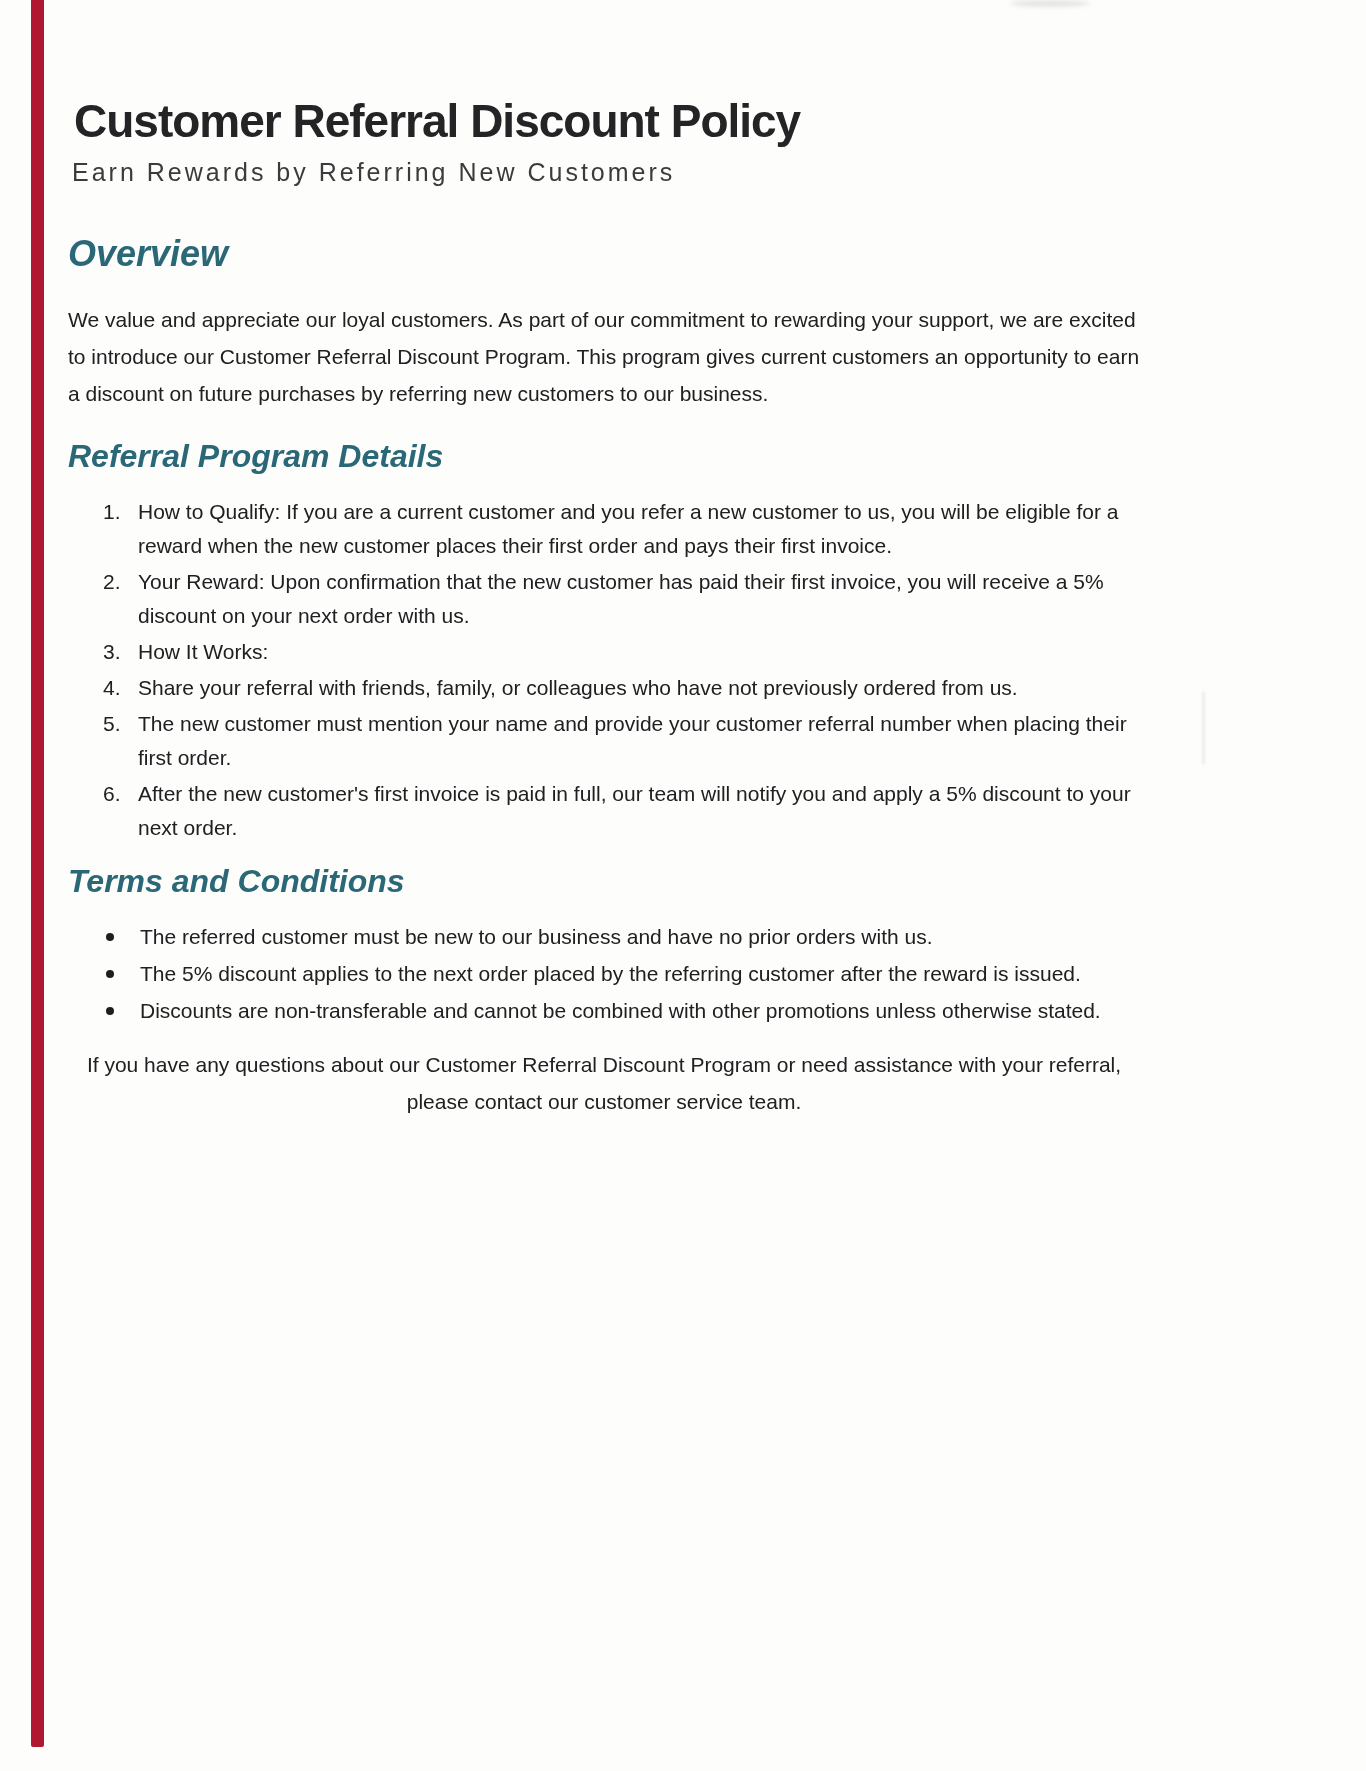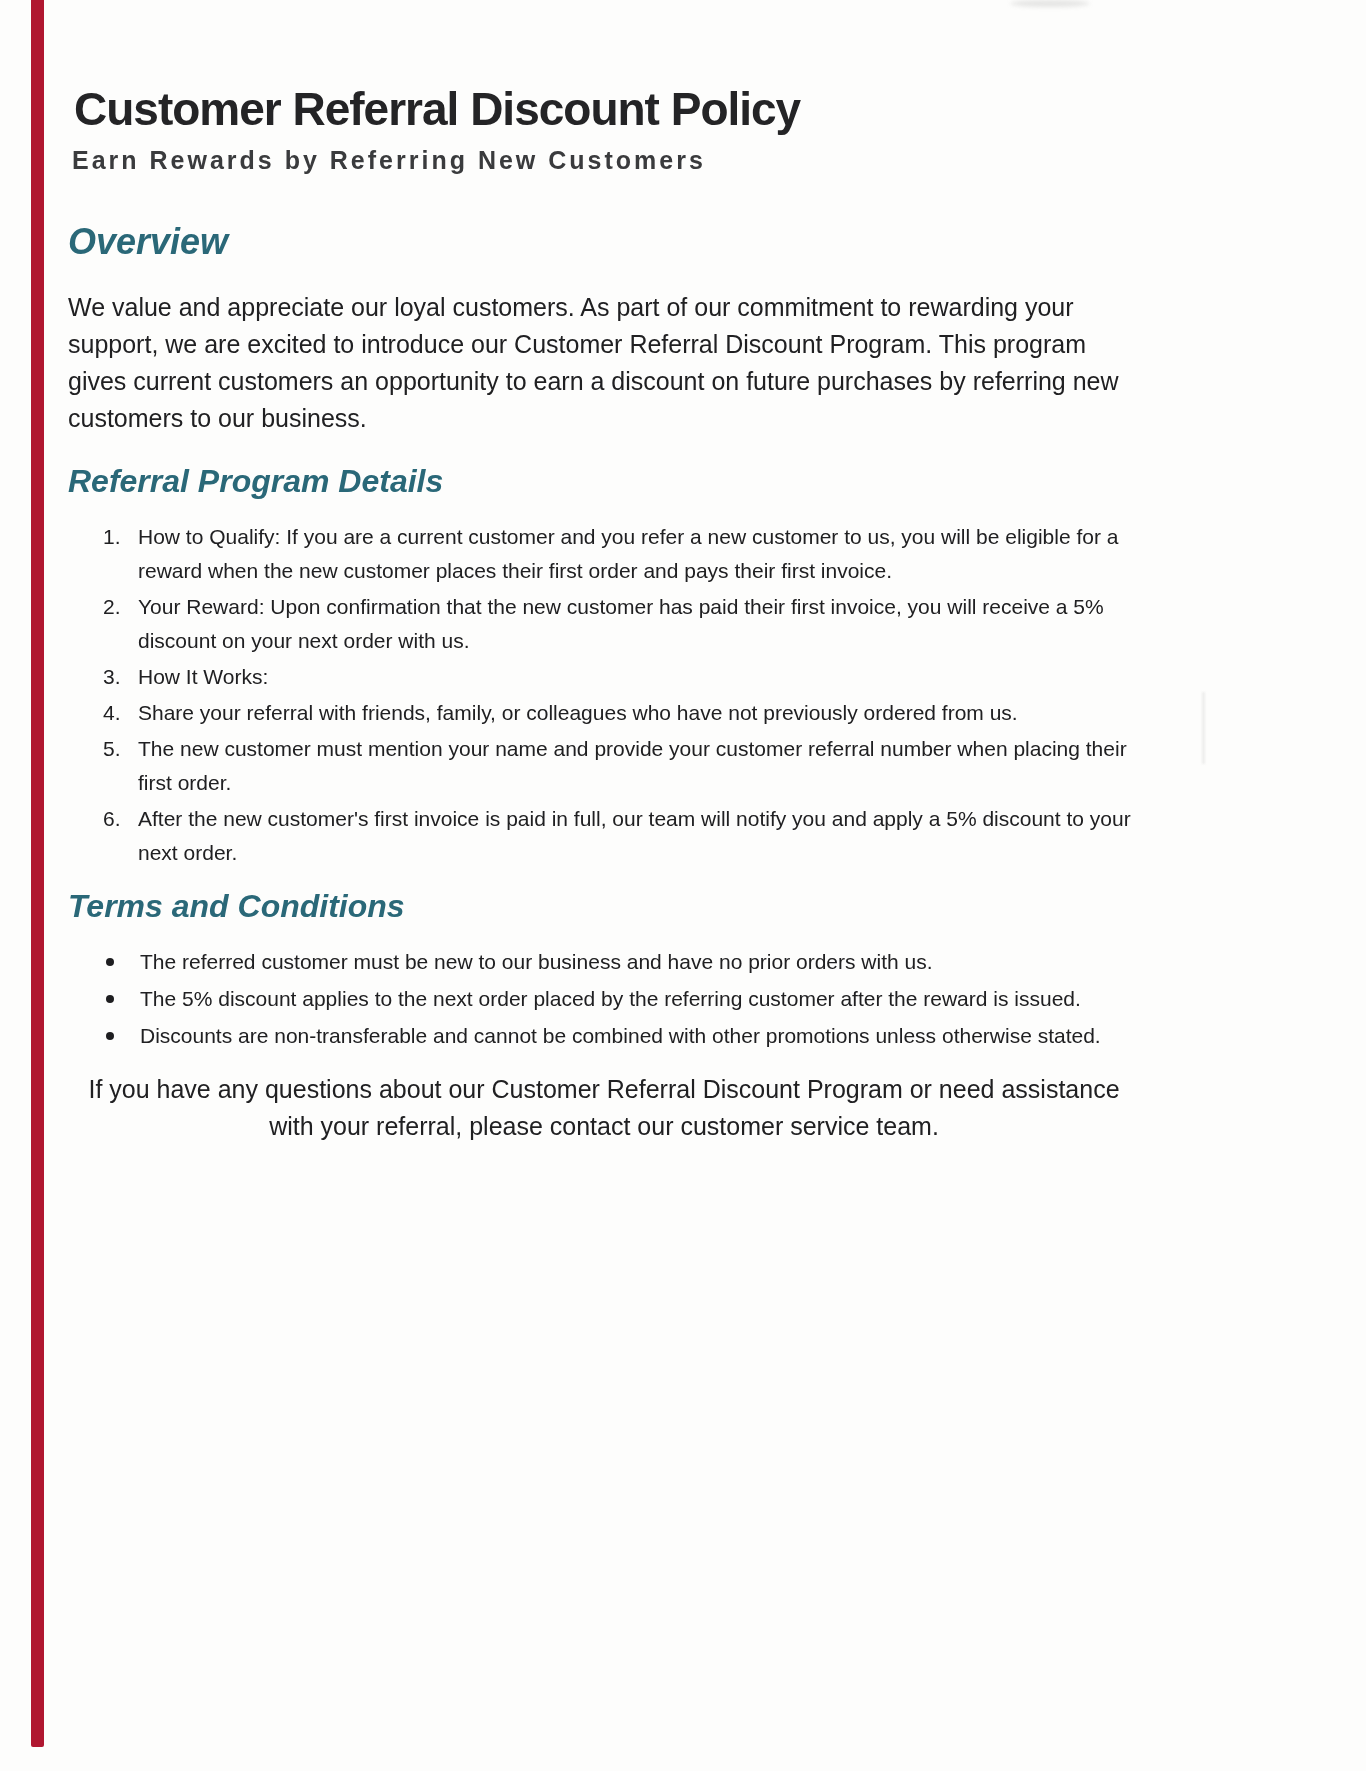--- a/index.html
+++ b/index.html
@@ -17,40 +17,40 @@
   
   .smudge-top{
     position:absolute;left:1010px;top:0;width:80px;height:7px;
     background:rgba(120,120,120,0.18);filter:blur(2px);border-radius:50%;
   }
   .scratch-right{
     position:absolute;left:1202px;top:692px;width:3px;height:72px;
     background:rgba(100,100,100,0.10);filter:blur(1px);
   }
   .page{
-    position:absolute;left:0;top:0;width:1366px;box-sizing:border-box;
+    position:absolute;left:0;top:12px;width:1366px;box-sizing:border-box;
     padding:84px 226px 0 68px;
     color:#1e1e20;
   }
   h1.doc-title{
     margin:0 0 10px 6px;
     font-size:46px;line-height:1.12;font-weight:bold;letter-spacing:-1px;
     color:#242426;
   }
   p.doc-subtitle{
     margin:0 0 46px 4px;
-    font-size:25px;font-weight:bold;letter-spacing:3px;
+    font-size:25px;font-weight:normal;letter-spacing:3px;
     color:#3a3b3d;
   }
   h2{margin:0;font-weight:bold;color:#2a6878;letter-spacing:0;font-style:italic;}
   h2.h-lg{font-size:36px;margin-bottom:26px;}
   h2.h-md{font-size:32px;margin-bottom:20px;}
   p.body-par{
     margin:0 0 26px 0;
-    font-size:25px;line-height:37px;color:#202022;
+    font-size:21px;line-height:37px;color:#202022;
   }
   .mb-sec{margin-bottom:24px;}
   ol.num-list,ul.bullet-list{
     list-style:none;margin:0 0 18px 0;padding:0;
   }
   ol.num-list li,ul.bullet-list li{
     display:flex;align-items:flex-start;
     font-size:21px;line-height:34px;color:#202022;
     margin-bottom:2px;
   }

